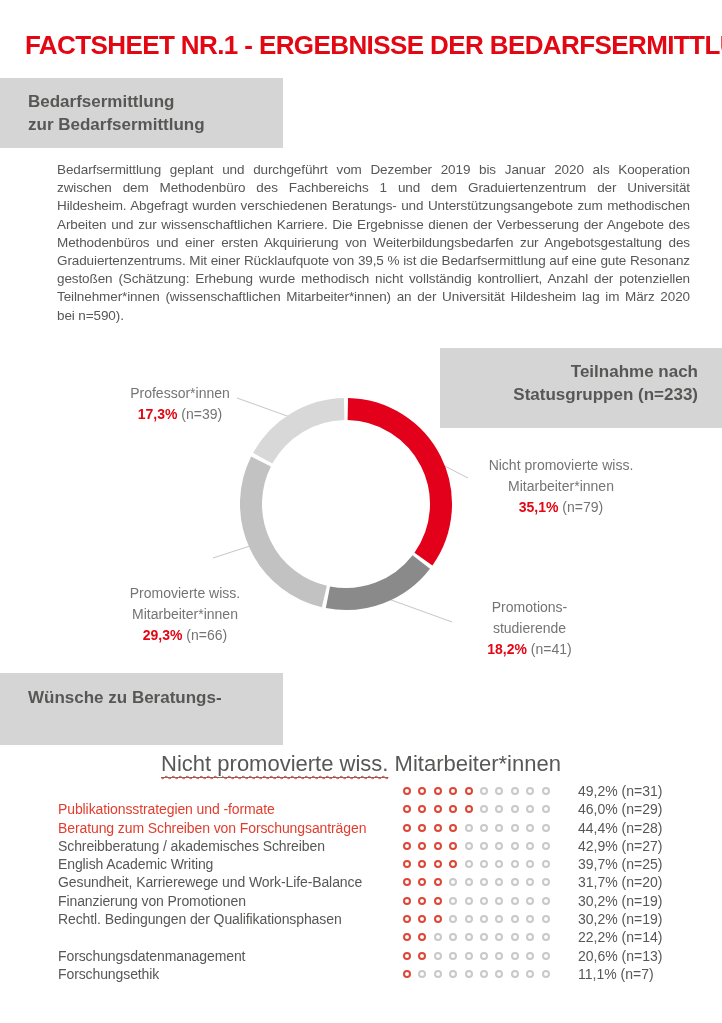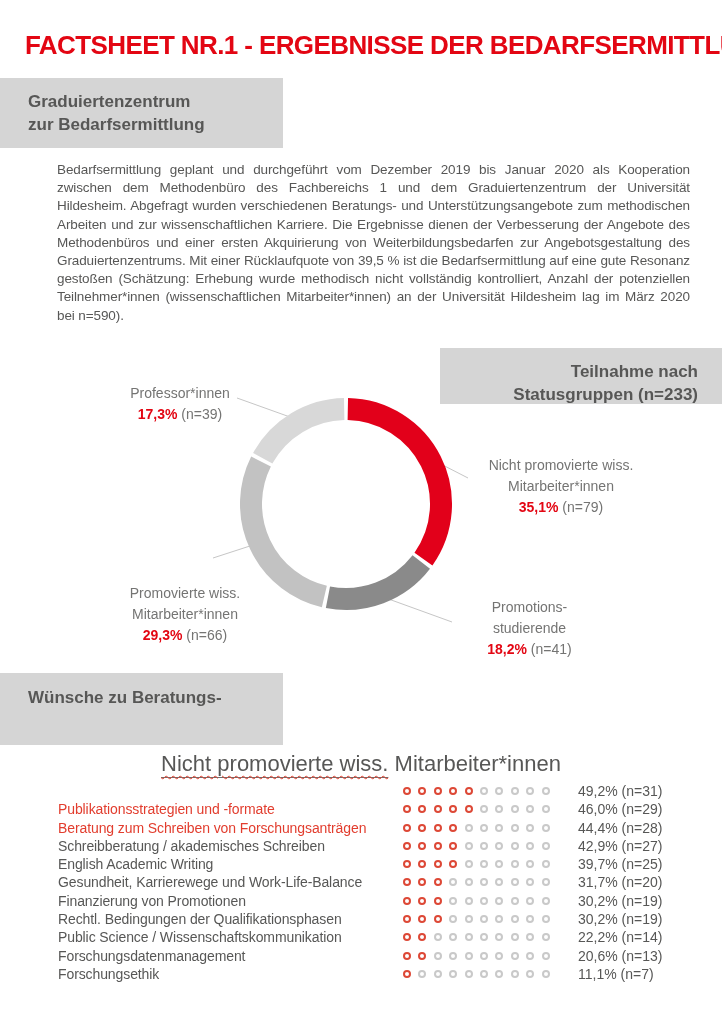--- a/index.html
+++ b/index.html
@@ -6,21 +6,21 @@
   .page{position:relative;width:722px;height:1023px;background:#fff;overflow:hidden;
         font-family:"Liberation Sans", sans-serif;
         --c-red-title:#e30613; --c-red-pct:#e30613; --c-red-list:#e23d2e; --c-dot-red:#dd4836;
         --c-squiggle:#e03c2c; --c-text:#575756; --c-text-medium:#747473; --c-box:#d5d5d5;
         --c-dot-gray:#c9c9c9; --c-leader:#c6c6c6;}
   .title{position:absolute;left:25px;top:30px;font-size:26px;font-weight:bold;
          color:var(--c-red-title);letter-spacing:-0.6px;white-space:nowrap;}
   .graybox{position:absolute;background:var(--c-box);color:var(--c-text);
            font-weight:bold;font-size:17px;line-height:23px;box-sizing:border-box;}
   .box1{left:0;top:78px;width:283px;height:70px;padding:12px 0 0 28px;}
-  .box2{left:440px;top:348px;width:282px;height:56px;padding:12px 24px 0 0;text-align:right;}
+  .box2{left:440px;top:348px;width:282px;height:80px;padding:12px 24px 0 0;text-align:right;}
   .box3{left:0;top:673px;width:283px;height:72px;padding:13px 18px 0 28px;}
   .intro{position:absolute;left:57px;top:161px;width:633px;font-size:13.5px;line-height:18.2px;
          letter-spacing:-0.1px;color:var(--c-text);text-align:justify;}
   .donut-svg{position:absolute;left:220px;top:378px;}
   .leaders-svg{position:absolute;left:0;top:345px;pointer-events:none;}
   .chart-label{position:absolute;font-size:14px;line-height:21px;color:var(--c-text-medium);
                text-align:center;}
   .cl-professor{left:120px;top:383px;width:120px;}
   .cl-nicht{left:466px;top:455px;width:190px;}
   .cl-promovierte{left:116px;top:583px;width:138px;}
@@ -44,21 +44,21 @@
               color:var(--c-text);white-space:nowrap;}
 </style>
 </head>
 <body>
 
 <div class="page" style="--c-red-title: #e30613; --c-red-pct: #e30613; --c-red-list: #e23d2e; --c-dot-red: #dd4836; --c-text: #575756; --c-text-medium: #747473; --c-box: #d5d5d5; --c-dot-gray: #c9c9c9; --c-leader: #c6c6c6;">
 
   <div class="title">FACTSHEET NR.1 - ERGEBNISSE DER BEDARFSERMITTLUNG</div>
 
   <div class="graybox box1">
-    <div>Graduiertenzentrum</div>
+    <div>Bedarfsermittlung</div>
     <div>zur Bedarfsermittlung</div>
   </div>
 
   <div class="intro">Bedarfsermittlung geplant und durchgeführt vom Dezember 2019 bis Januar 2020 als Kooperation zwischen dem Methodenbüro des Fachbereichs 1 und dem Graduiertenzentrum der Universität Hildesheim. Abgefragt wurden verschiedenen Beratungs- und Unterstützungsangebote zum methodischen Arbeiten und zur wissenschaftlichen Karriere. Die Ergebnisse dienen der Verbesserung der Angebote des Methodenbüros und einer ersten Akquirierung von Weiterbildungsbedarfen zur Angebotsgestaltung des Graduiertenzentrums. Mit einer Rücklaufquote von 39,5 % ist die Bedarfsermittlung auf eine gute Resonanz gestoßen (Schätzung: Erhebung wurde methodisch nicht vollständig kontrolliert, Anzahl der potenziellen Teilnehmer*innen (wissenschaftlichen Mitarbeiter*innen) an der Universität Hildesheim lag im März 2020 bei n=590).</div>
 
   <div class="graybox box2">
     <div>Teilnahme nach</div>
     <div>Statusgruppen (n=233)</div>
   </div>
 
@@ -229,21 +229,20 @@
           <span class="dot"></span>
           <span class="dot"></span>
           <span class="dot"></span>
           <span class="dot"></span>
           <span class="dot"></span>
           <span class="dot"></span>
         </span>
         <span class="wish-value">30,2% (n=19)</span>
       </div>
       <div class="wish-row">
-        <span class="wish-label">Public Science / Wissenschaftskommunikation</span>
         <span class="wish-dots">
           <span class="dot filled"></span>
           <span class="dot filled"></span>
           <span class="dot"></span>
           <span class="dot"></span>
           <span class="dot"></span>
           <span class="dot"></span>
           <span class="dot"></span>
           <span class="dot"></span>
           <span class="dot"></span>

